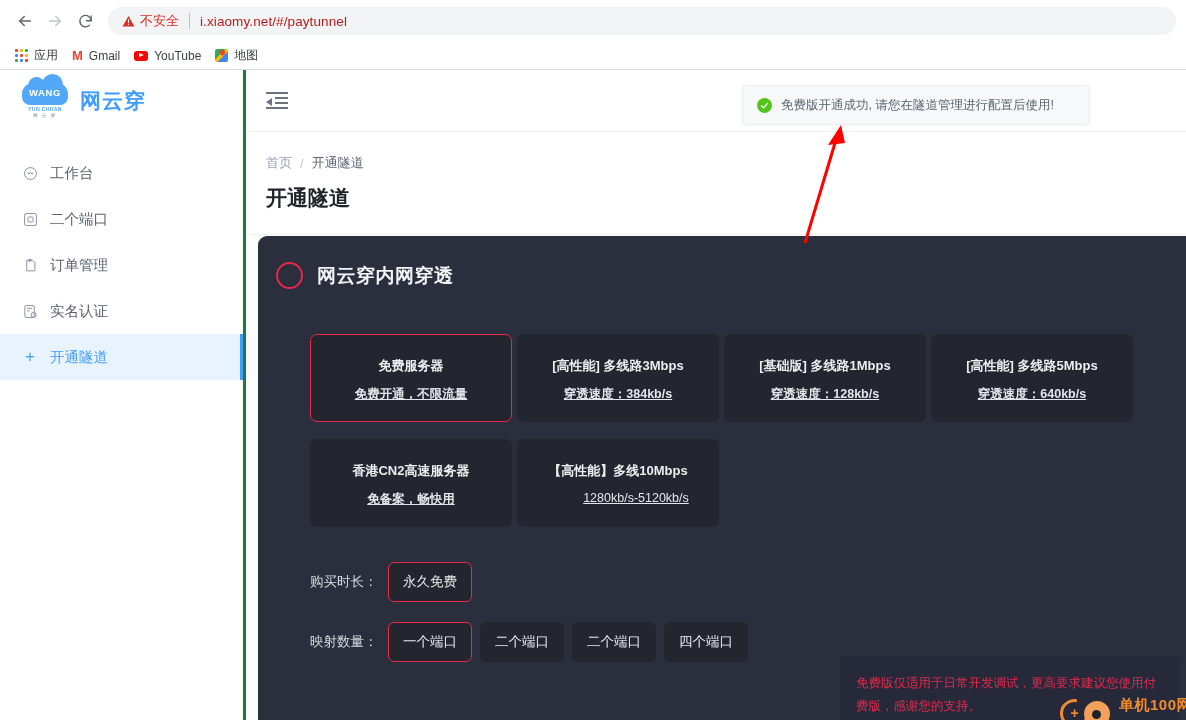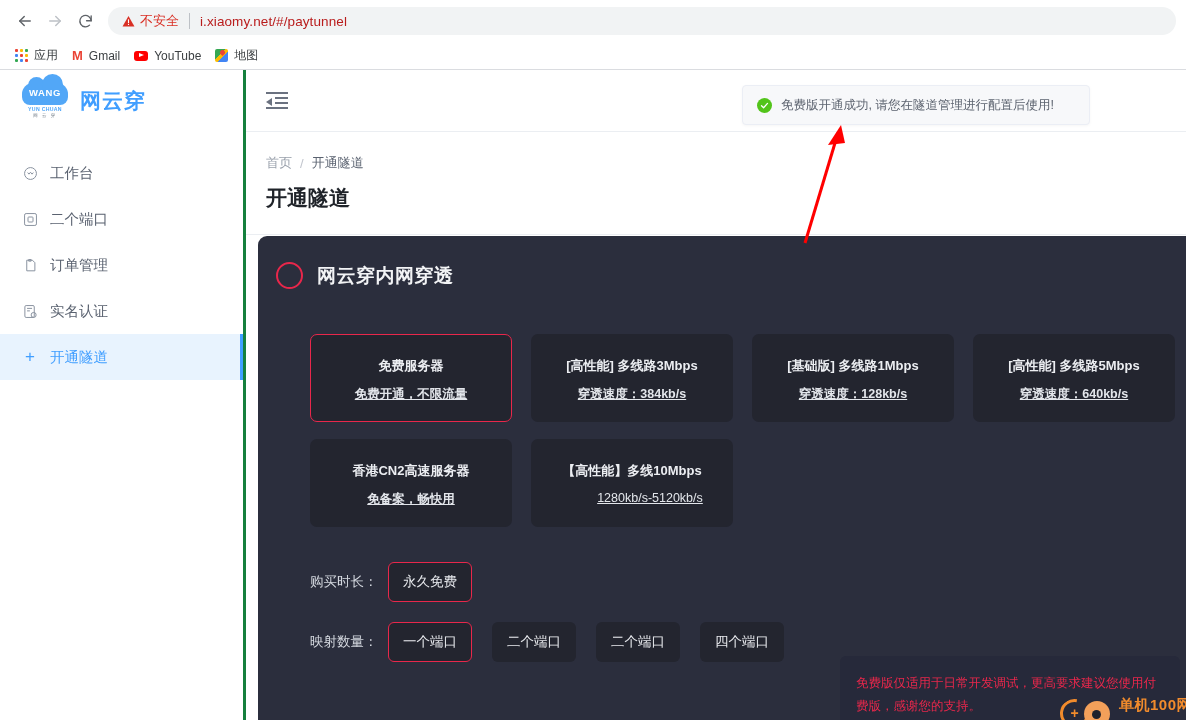--- a/index.html
+++ b/index.html
@@ -293,21 +293,21 @@
   .card-rows { padding: 45px 0 0 52px; }
   .card-row {
     display:flex;
     margin-bottom: 17px;
   }
   .pcard {
     width: 202px; height: 88px;
     background: #23252f;
     border-radius: 7px;
     border: 1.5px solid transparent;
-    margin-right: 19px;
+    margin-right: 5px;
     padding: 22px 0 0 0;
     cursor: pointer;
     flex: none;
   }
   .pcard.selected {
     border-color: #e8274b;
   }
   .pcard-l1 {
     text-align: center;
     color: #eceef2;
@@ -337,21 +337,21 @@
   }
   .opt {
     min-width: 79px;
     height: 40px;
     background: #23252f;
     border: 1.5px solid transparent;
     border-radius: 6px;
     color: #e8eaee;
     font-size: 13.5px;
     display:flex; align-items:center; justify-content:center;
-    margin-right: 20px;
+    margin-right: 8px;
     padding: 0 14px;
     cursor: pointer;
     flex:none;
   }
   .opt.selected { border-color: #e8274b; }
 
   .notice-box {
     position:absolute;
     left: 582px; top: 420px;
     width: 340px; height: 96px;

